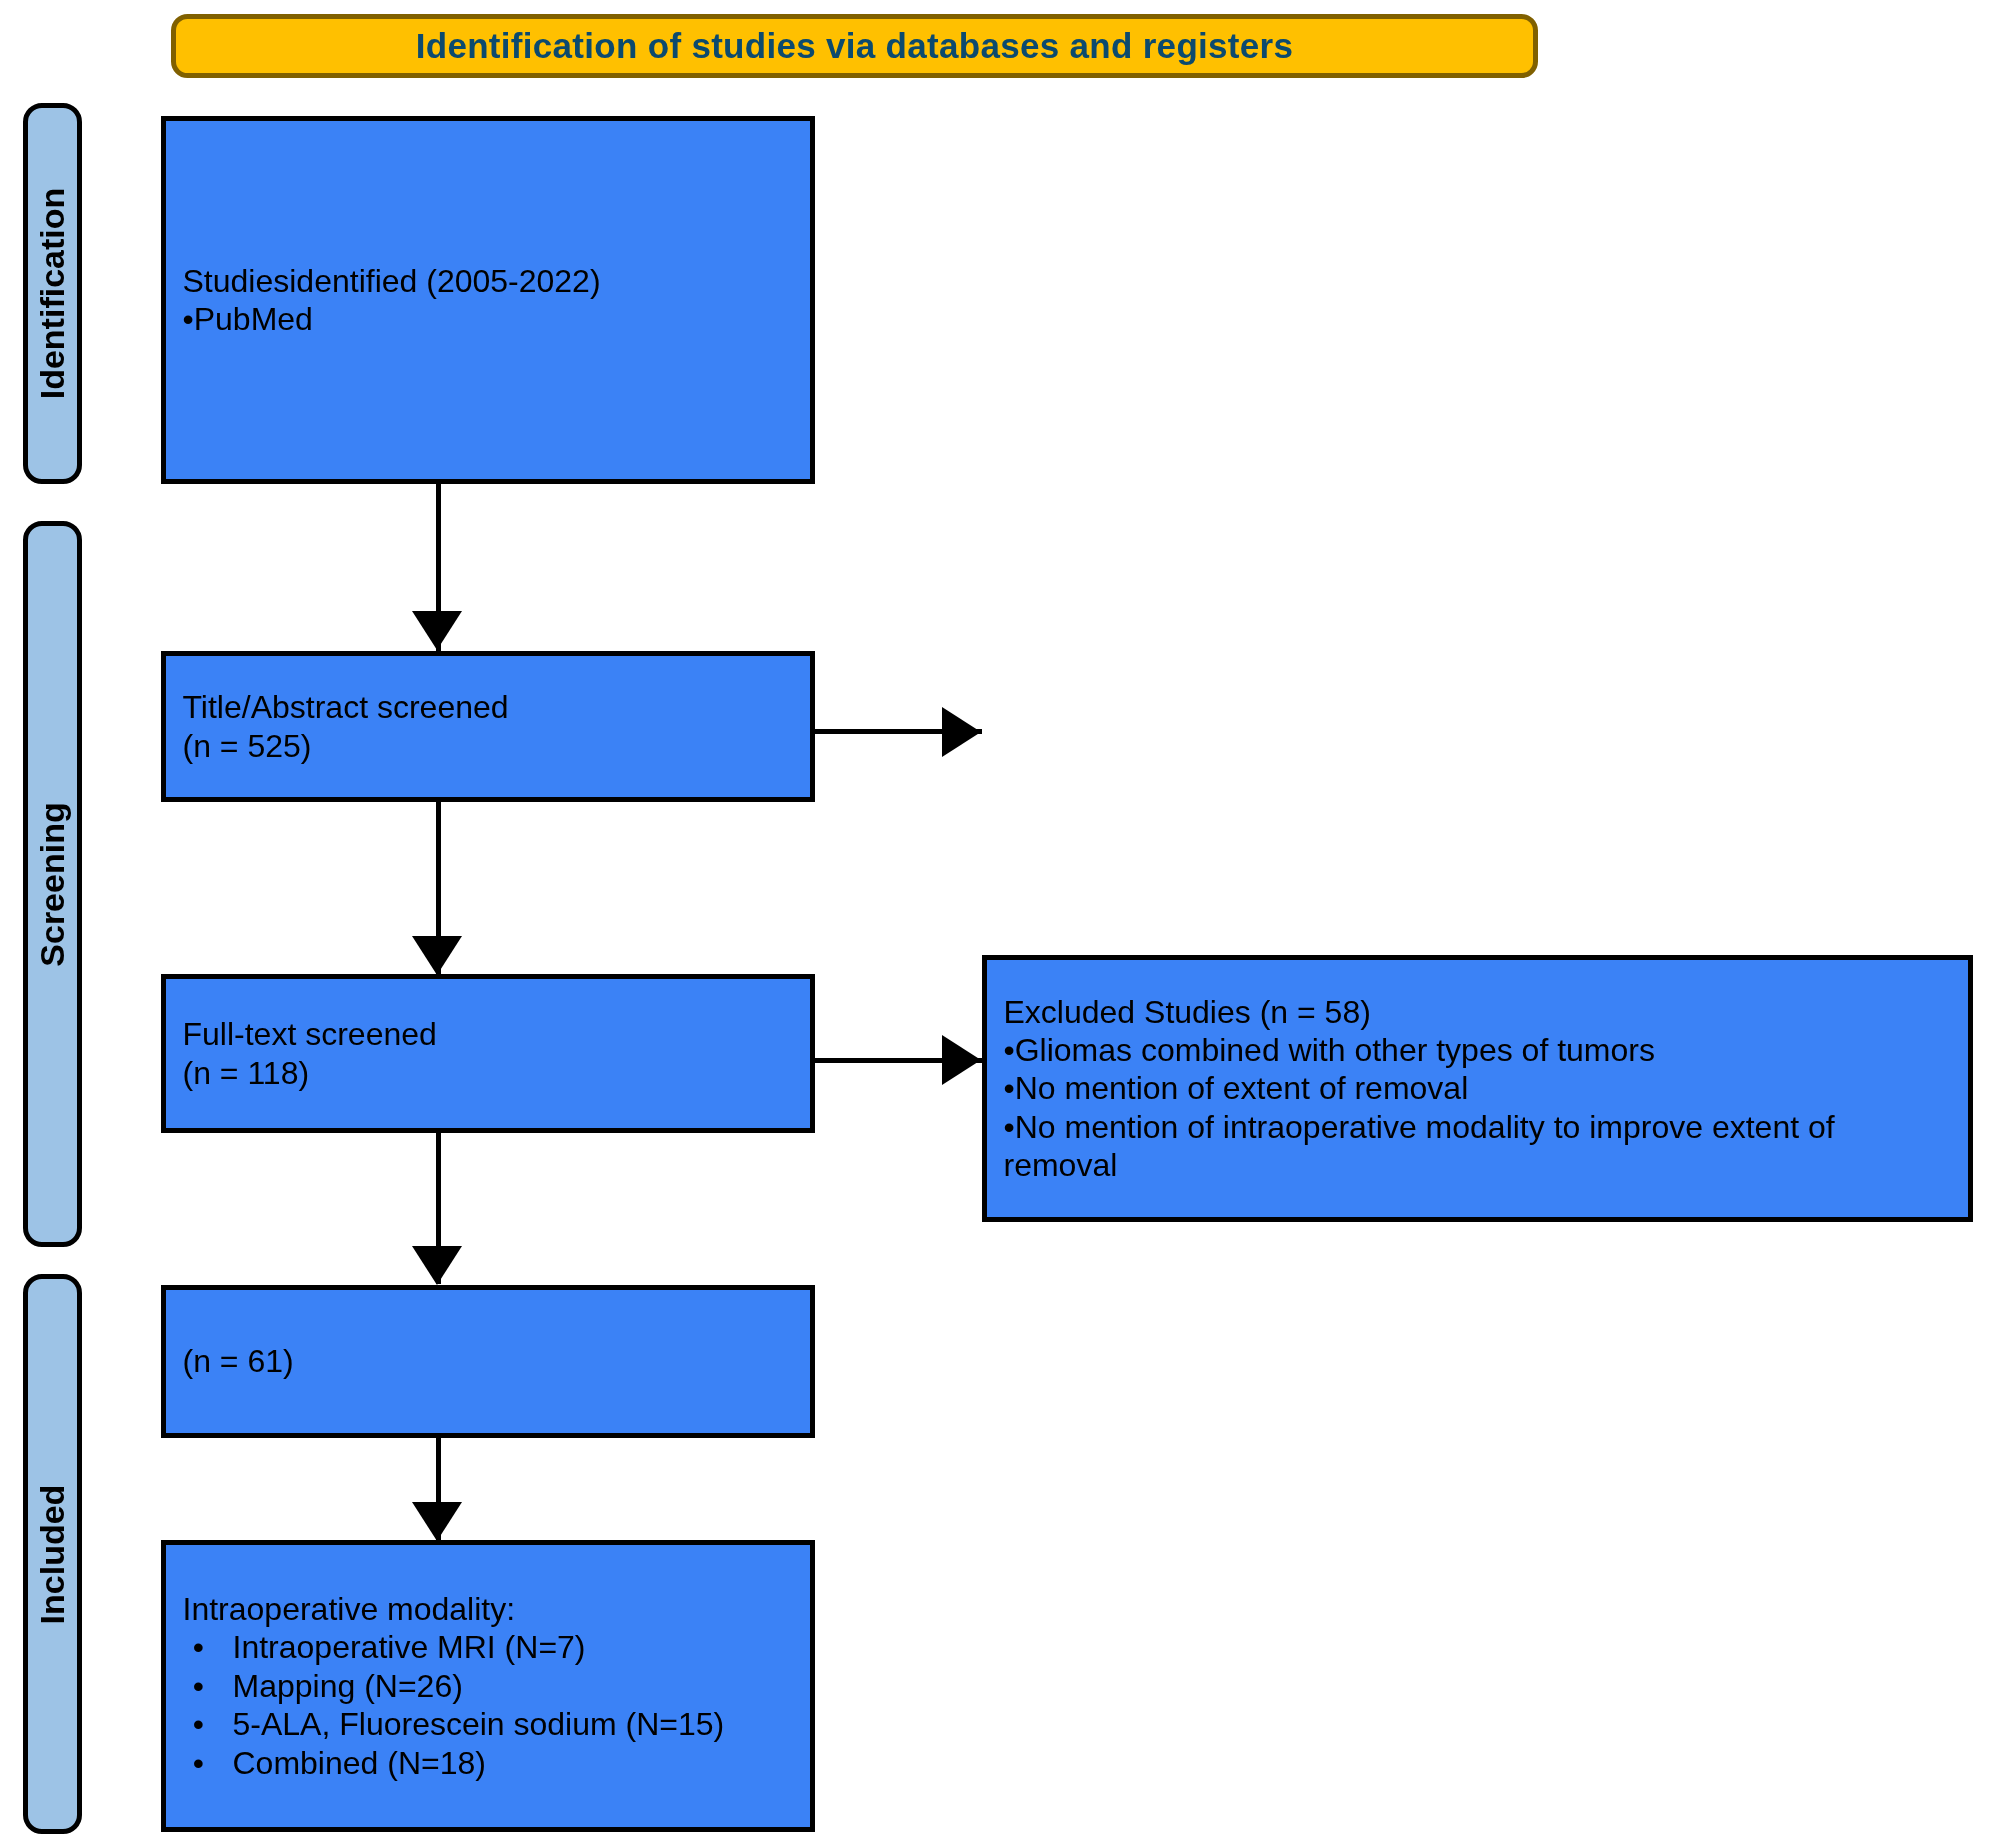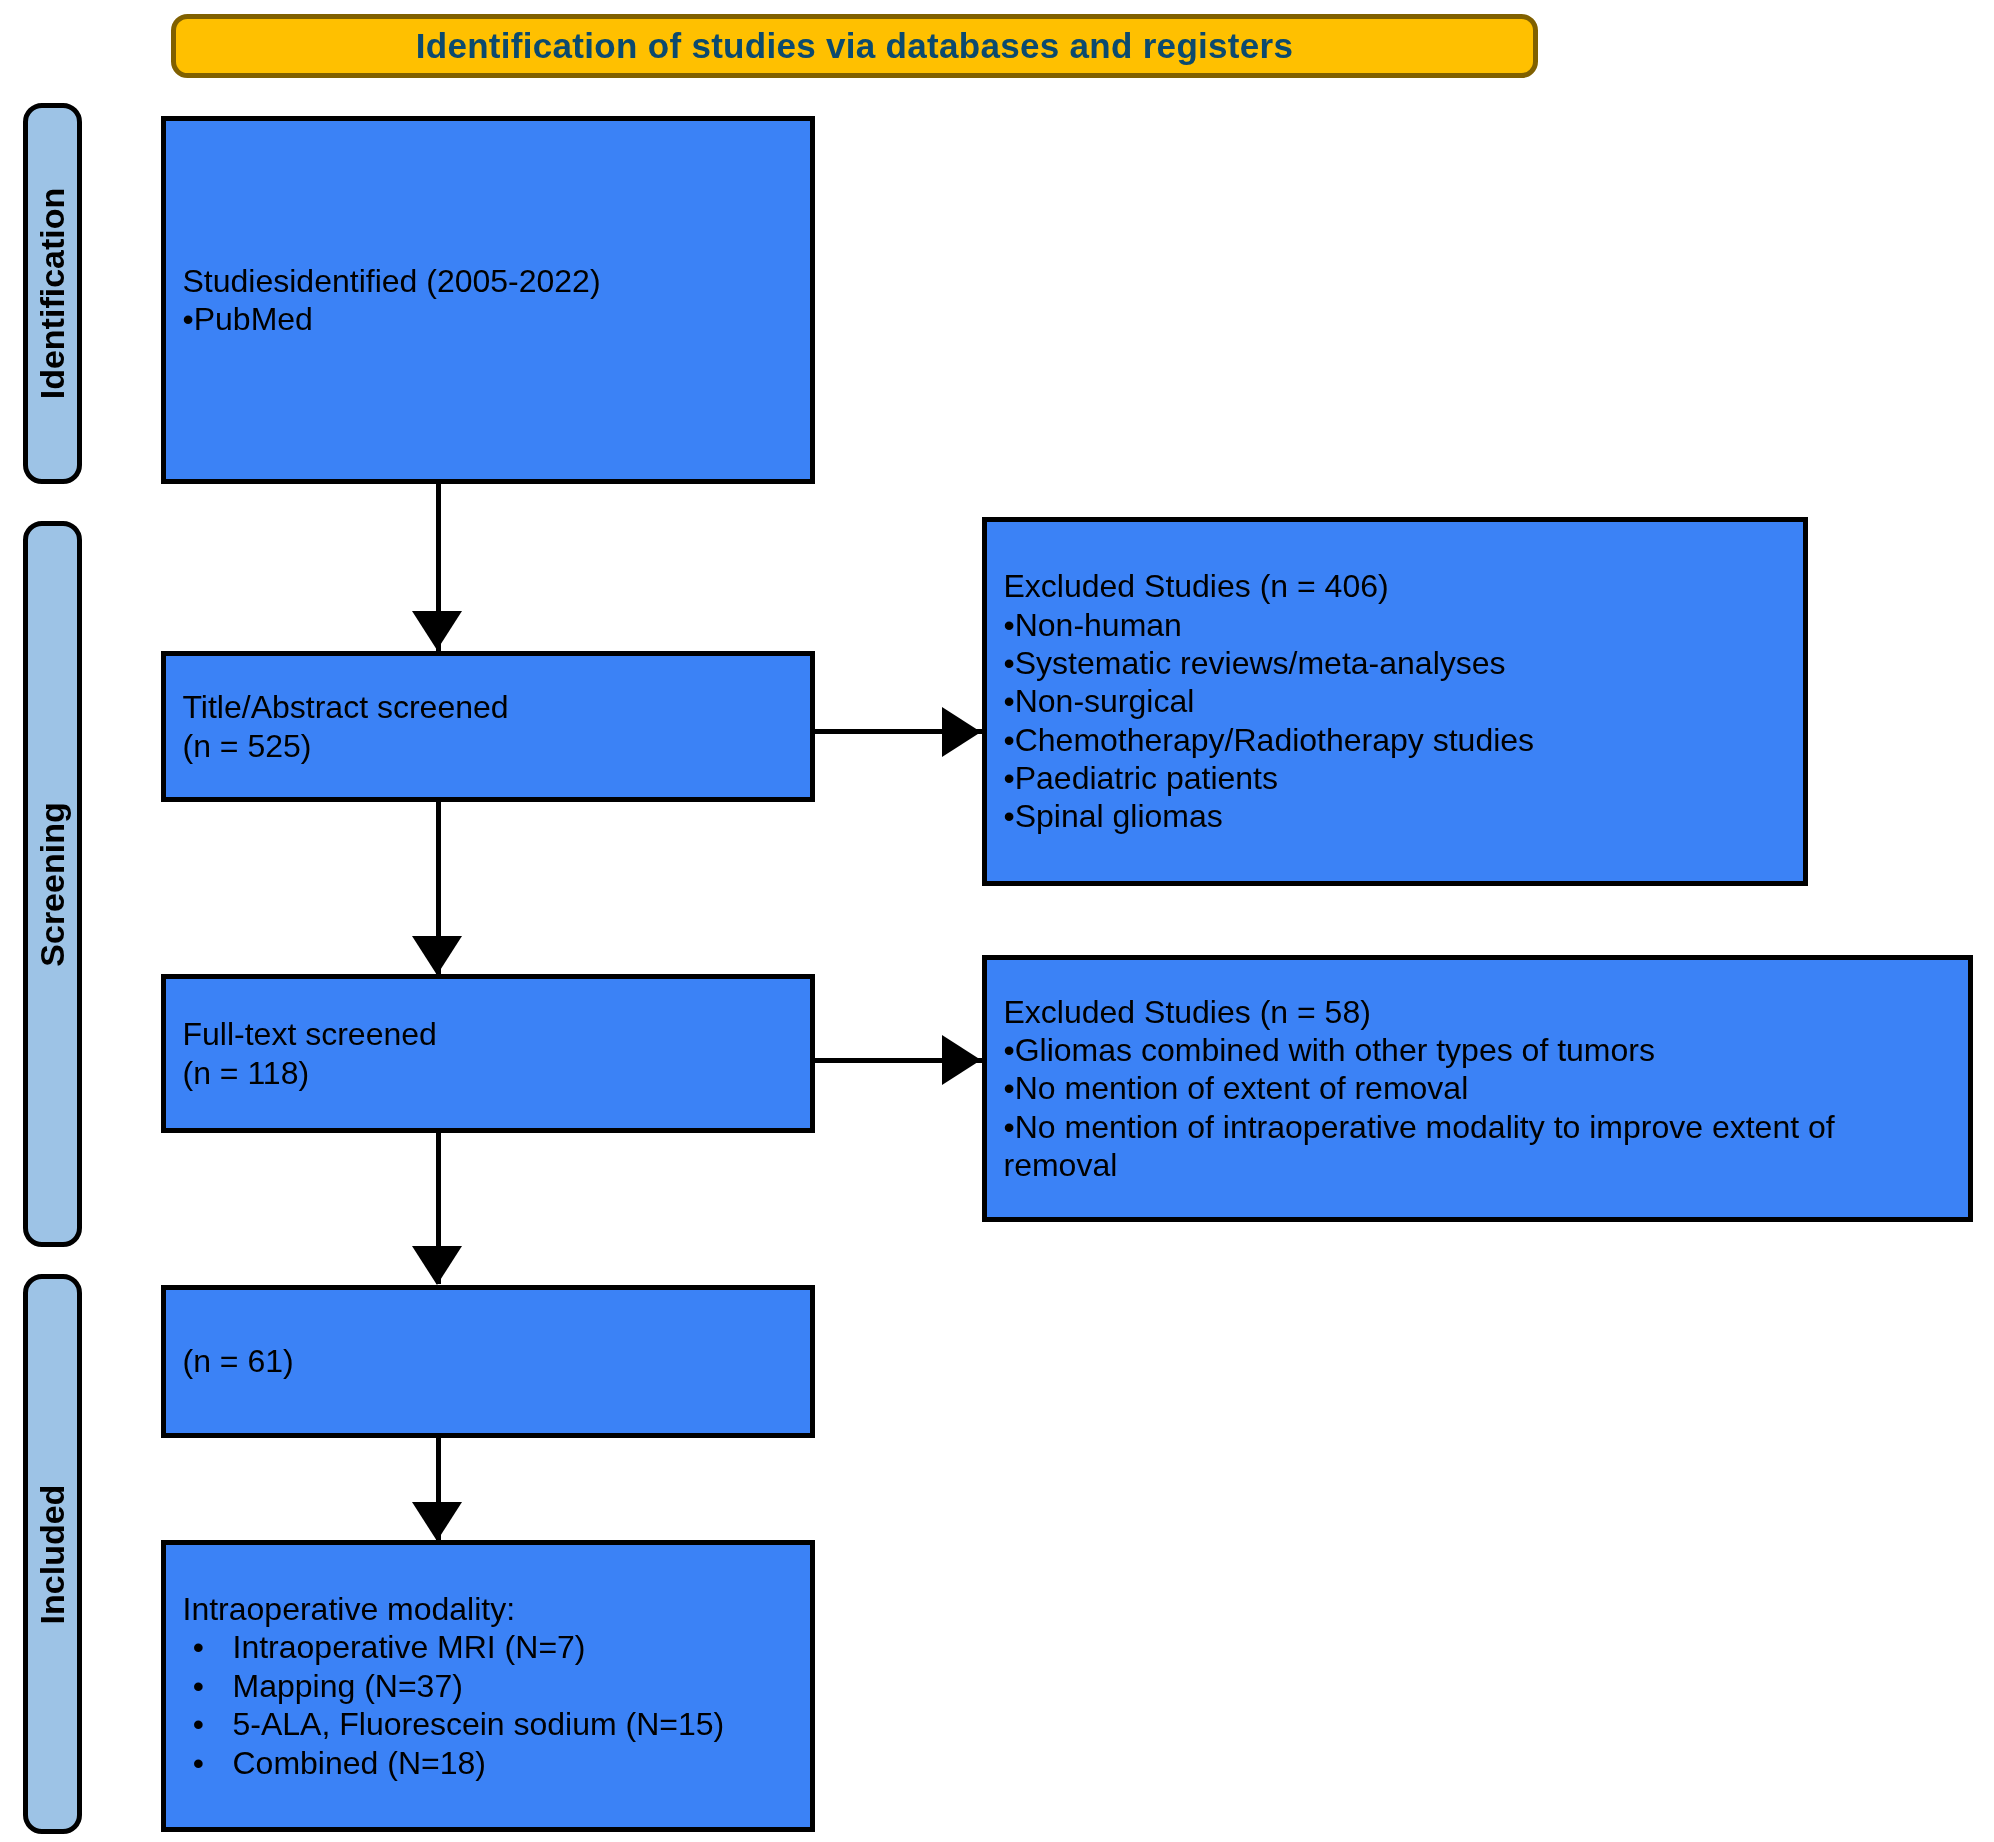--- a/index.html
+++ b/index.html
@@ -161,31 +161,20 @@
   <div class="box" style="left:161px; top:651px; width:654px; height:151px;">
     <div class="box-inner">
       <div class="line">Title/Abstract screened</div>
       <div class="line">(n = 525)</div>
     </div>
   </div>
 
   <div class="hline" style="left:815px; top:729px; width:167px;"></div>
   <div class="arrow-right" style="left:942px; top:707px;"></div>
 
-  <div class="box" style="left:982px; top:517px; width:826px; height:369px;">
-    <div class="box-inner">
-      <div class="line">Excluded Studies (n = 406)</div>
-      <div class="line">•Non-human</div>
-      <div class="line">•Systematic reviews/meta-analyses</div>
-      <div class="line">•Non-surgical</div>
-      <div class="line">•Chemotherapy/Radiotherapy studies</div>
-      <div class="line">•Paediatric patients</div>
-      <div class="line">•Spinal gliomas</div>
-    </div>
-  </div>
 
   <div class="vline" style="left:436px; top:802px; height:172px;"></div>
   <div class="arrow-down" style="left:412px; top:936px;"></div>
 
   <div class="box" style="left:161px; top:974px; width:654px; height:159px;">
     <div class="box-inner">
       <div class="line">Full-text screened</div>
       <div class="line">(n = 118)</div>
     </div>
   </div>
@@ -218,21 +207,21 @@
     <div class="box-inner">
       <div class="line">Intraoperative modality:</div>
 
       <div class="bullet-row">
         <span class="dot">•</span>
         <span class="txt">Intraoperative MRI (N=7)</span>
       </div>
 
       <div class="bullet-row">
         <span class="dot">•</span>
-        <span class="txt">Mapping (N=37)</span>
+        <span class="txt">Mapping (N=26)</span>
       </div>
 
       <div class="bullet-row">
         <span class="dot">•</span>
         <span class="txt">5-ALA, Fluorescein sodium (N=15)</span>
       </div>
 
       <div class="bullet-row">
         <span class="dot">•</span>
         <span class="txt">Combined (N=18)</span>

